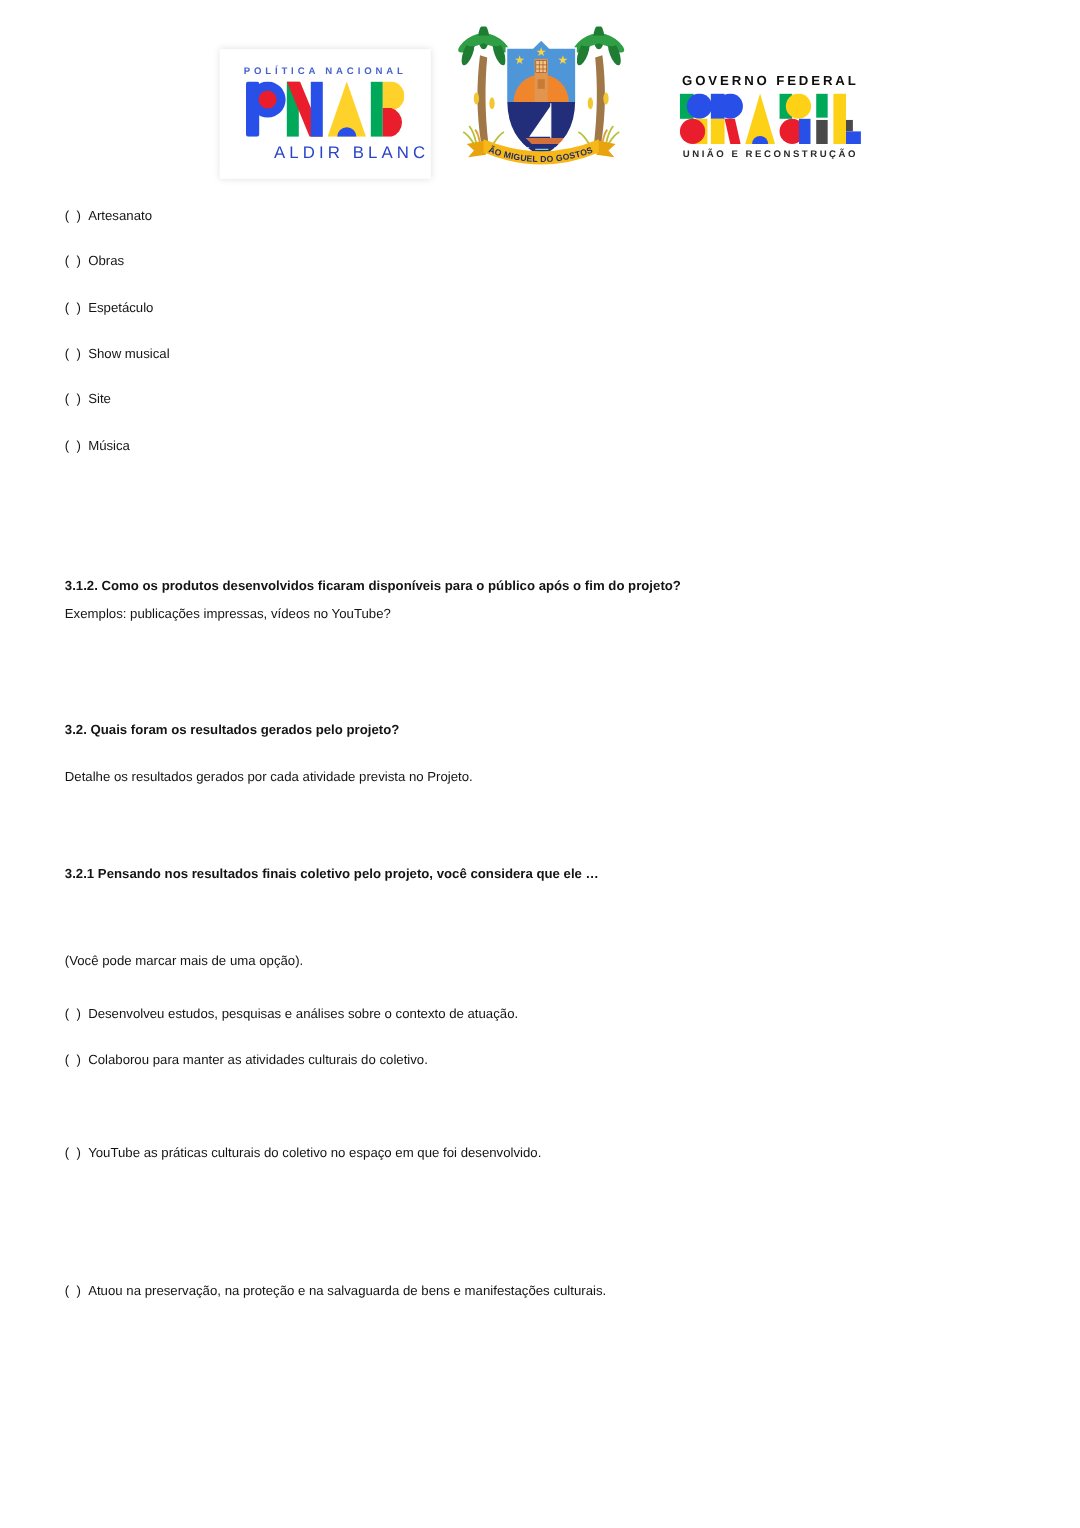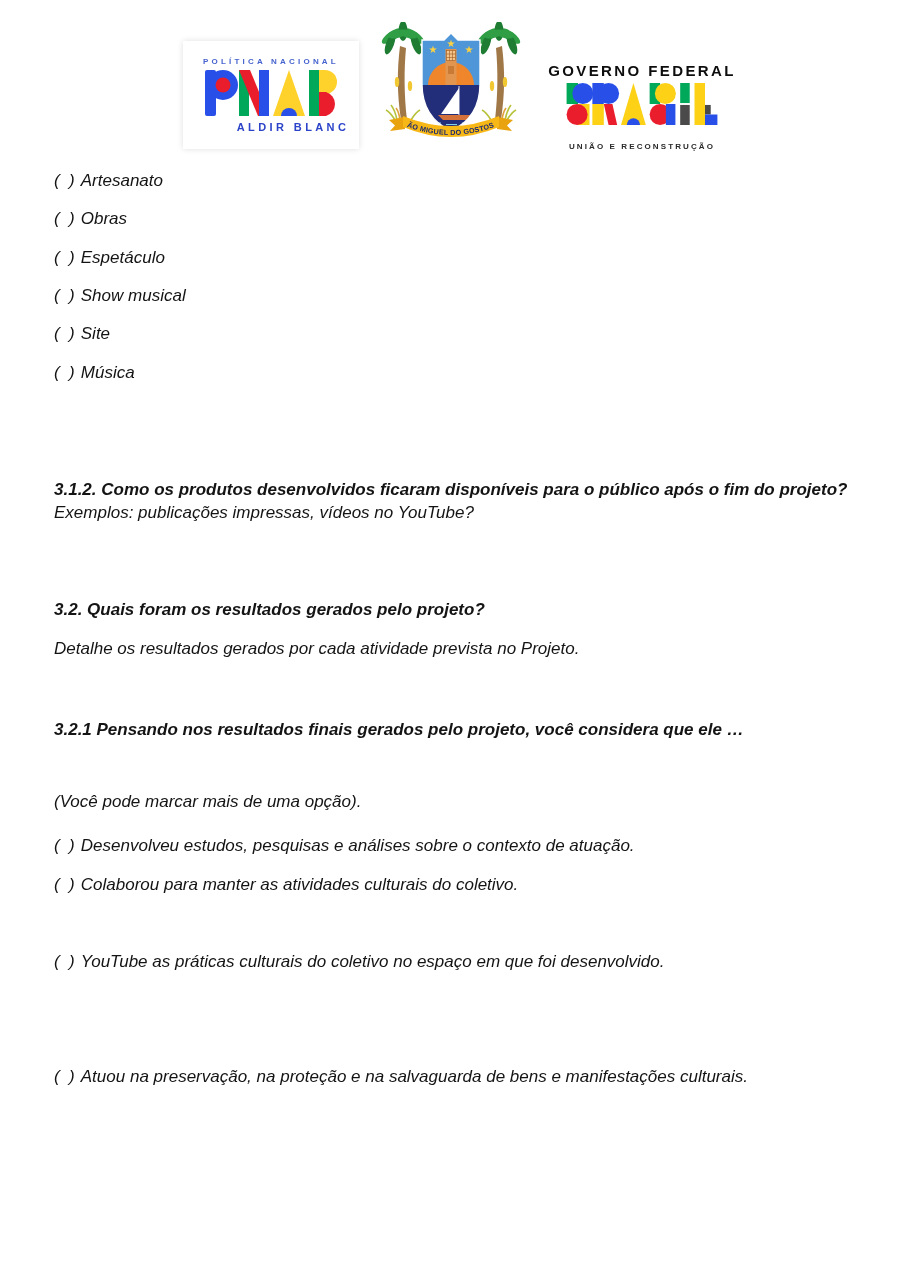--- a/index.html
+++ b/index.html
@@ -7,35 +7,35 @@
     position:relative;width:900px;height:1135px;background:#ffffff;
     font-family:"Liberation Sans",sans-serif;color:#1a1a1a;overflow:hidden;padding-left:44px;
   }
   
   .pnab-box{
     position:absolute;left:183px;top:41px;width:176px;height:108px;
     background:#fff;box-shadow:0 0 6px rgba(0,0,0,0.13);
     display:flex;flex-direction:column;align-items:center;justify-content:center;
   }
   .pnab-top{font-size:8px;font-weight:bold;letter-spacing:3.2px;color:#4663cf;margin-bottom:4px;white-space:nowrap;}
-  .pnab-bottom{font-size:11px;font-weight:bold;letter-spacing:3.4px;color:#2b43c8;margin-top:5px;white-space:nowrap;margin-left:44px;}
+  .pnab-bottom{font-size:14px;font-weight:normal;letter-spacing:3.4px;color:#2b43c8;margin-top:5px;white-space:nowrap;margin-left:44px;}
   .crest-top{position:absolute;left:378px;top:22px;}
   .crest-bottom{position:absolute;left:70px;top:1163px;}
   .gov-box{
     position:absolute;left:558px;top:62px;width:168px;
     display:flex;flex-direction:column;align-items:center;
   }
-  .gov-top{font-size:15px;font-weight:bold;letter-spacing:2.4px;color:#0d0d0d;white-space:nowrap;text-align:right;}
-  .gov-bottom{font-size:8px;font-weight:bold;letter-spacing:2.1px;color:#2a2a2a;margin-top:17px;white-space:nowrap;}
+  .gov-top{font-size:11px;font-weight:bold;letter-spacing:2.4px;color:#0d0d0d;white-space:nowrap;text-align:right;}
+  .gov-bottom{font-size:8px;font-weight:bold;letter-spacing:2.1px;color:#2a2a2a;margin-top:4px;white-space:nowrap;}
   .brasil-svg{margin-top:4px;}
   .sr-only{position:absolute;width:1px;height:1px;overflow:hidden;clip:rect(0 0 0 0);white-space:nowrap;}
   
   .line{
-    position:absolute;left:54px;font-size:17px;line-height:19px;
-    white-space:nowrap;color:#141414;font-style:italic;
+    position:absolute;left:54px;font-size:11px;line-height:19px;
+    white-space:nowrap;color:#141414;
   }
   .heading{font-weight:bold;}
   .marker{white-space:pre;margin-right:6px;}
   .blank{letter-spacing:0.3px;}
 </style>
 </head>
 <body>
 
 <div class="page">
 
@@ -171,21 +171,21 @@
   <div class="line" style="top:363px">
     <span class="marker">(  )</span><span>Música</span>
   </div>
 
   <div class="line heading" style="top:480px">3.1.2. Como os produtos desenvolvidos ficaram disponíveis para o público após o fim do projeto?</div>
   <div class="line" style="top:503px">Exemplos: publicações impressas, vídeos no YouTube?</div>
 
   <div class="line heading" style="top:600px">3.2. Quais foram os resultados gerados pelo projeto?</div>
   <div class="line" style="top:639px">Detalhe os resultados gerados por cada atividade prevista no Projeto.</div>
 
-  <div class="line heading" style="top:720px">3.2.1 Pensando nos resultados finais gerados pelo projeto, você considera que ele …</div>
+  <div class="line heading" style="top:720px">3.2.1 Pensando nos resultados finais coletivo pelo projeto, você considera que ele …</div>
   <div class="line" style="top:792px">(Você pode marcar mais de uma opção).</div>
 
   <div class="line" style="top:836px">
     <span class="marker">(  )</span><span>Desenvolveu estudos, pesquisas e análises sobre o contexto de atuação.</span>
   </div>
   <div class="line" style="top:875px">
     <span class="marker">(  )</span><span>Colaborou para manter as atividades culturais do coletivo.</span>
   </div>
   <div class="line" style="top:952px">
     <span class="marker">(  )</span><span>YouTube as práticas culturais do coletivo no espaço em que foi desenvolvido.</span>

